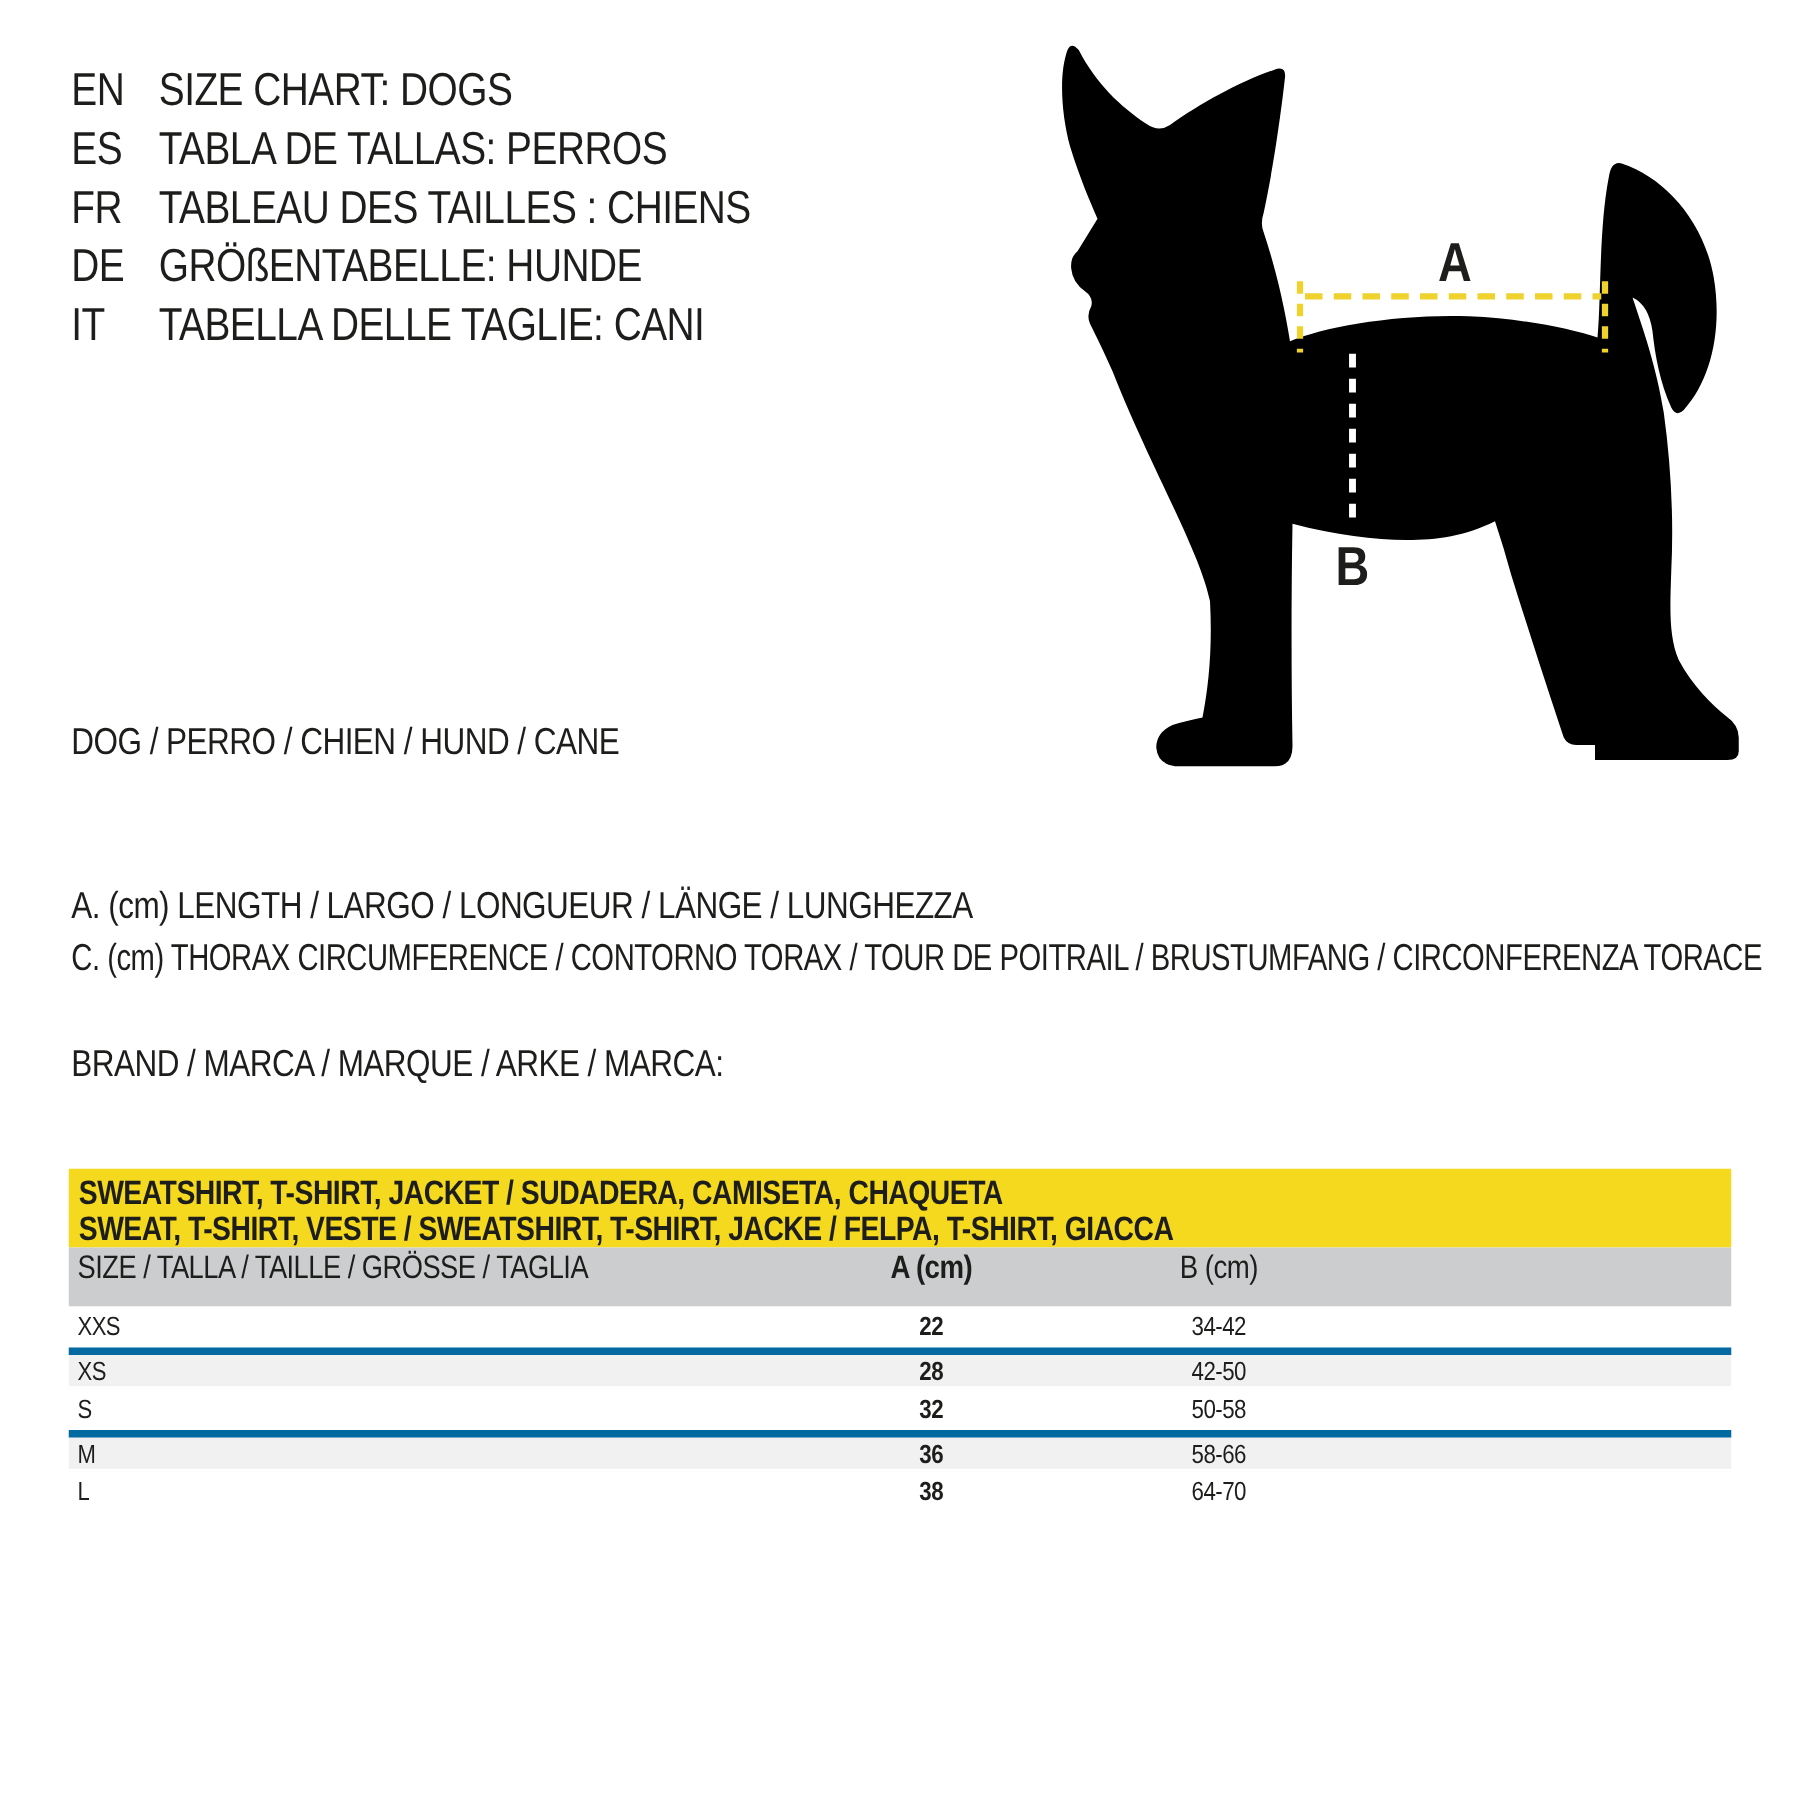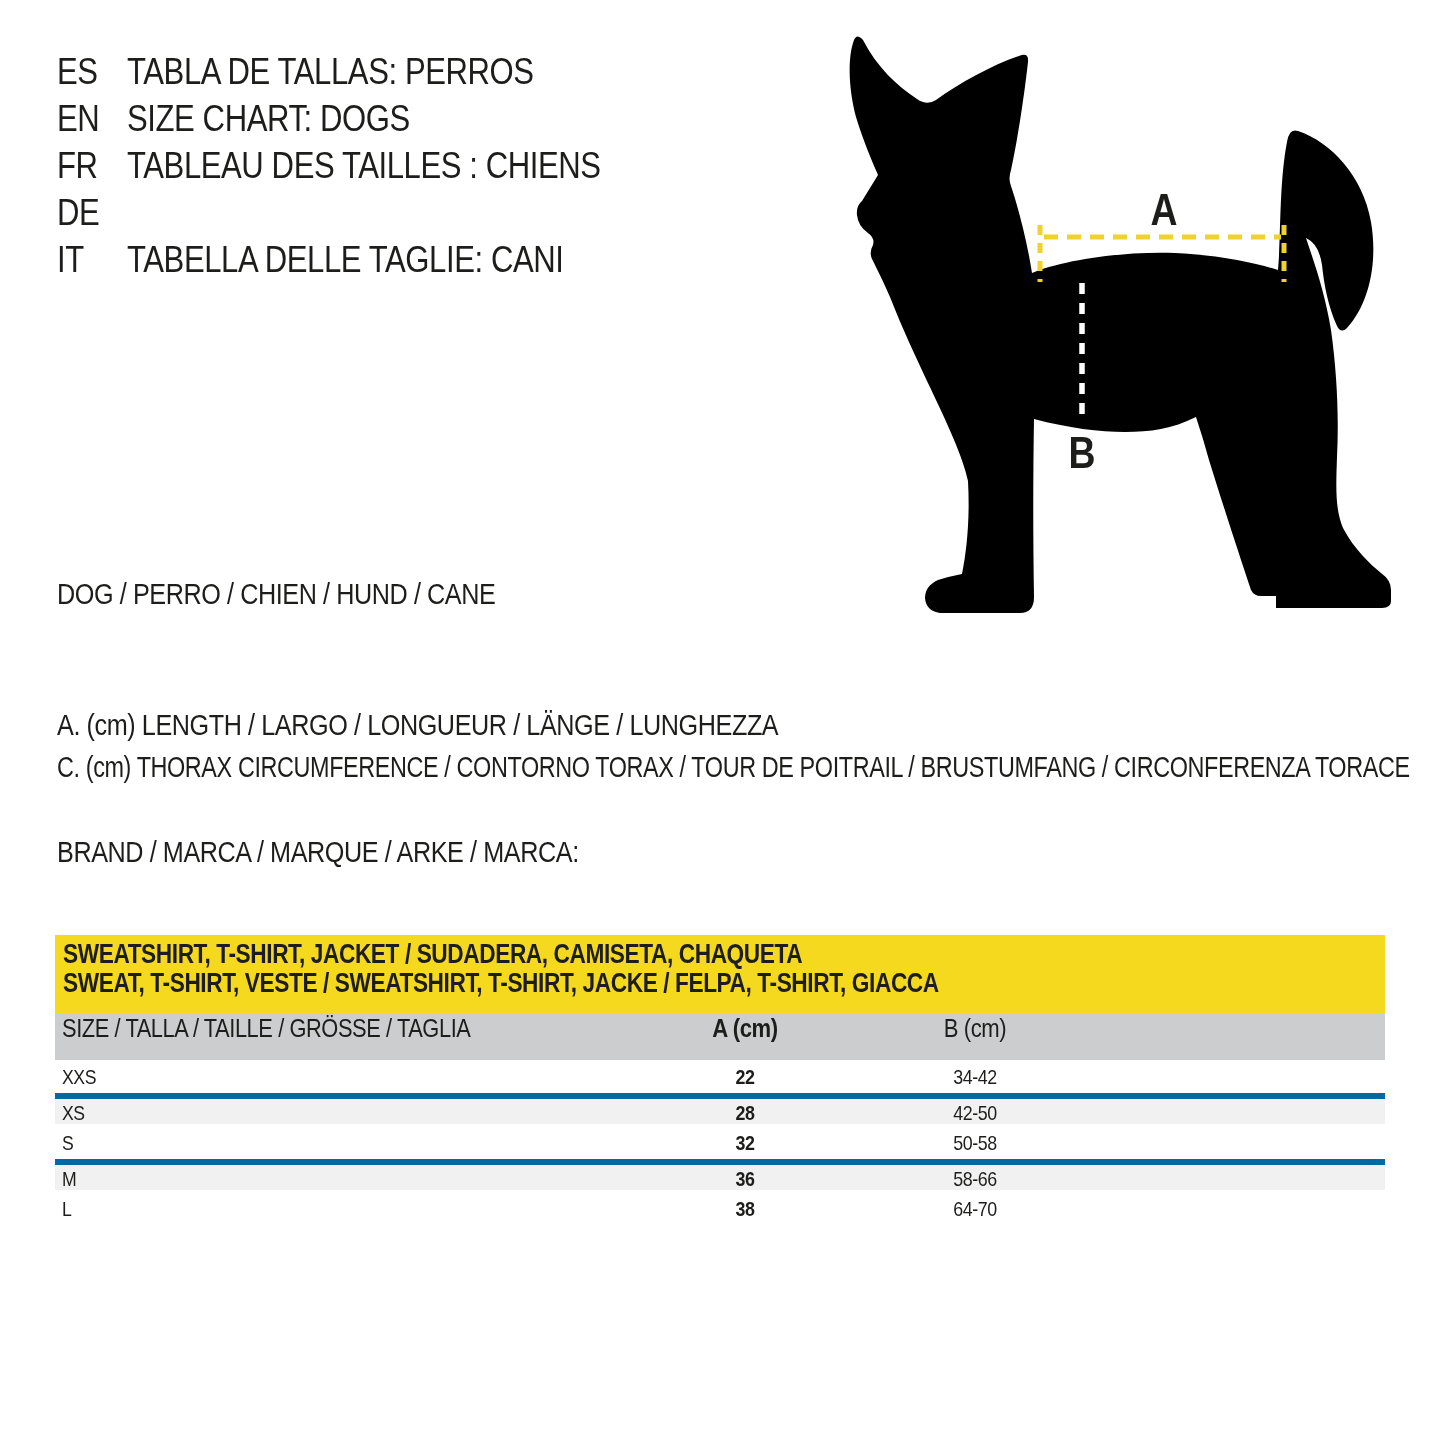--- a/index.html
+++ b/index.html
@@ -37,50 +37,51 @@
 
   
   .caption { position:absolute; left:57px; font-size:30px; line-height:1.1;text-align:right; }
   .caption-dog   { top:577px; }
   .legend-line-a { top:708px; }
   .legend-line-c { top:750px; }
   .brand-line    { top:835px; }
 
   
   .size-table { position:absolute; left:55px; top:935px; width:1330px; }
-  .table-title { background:var(--yellow); padding:5px 0 15px 8px; }
+  .table-title { background:var(--yellow); padding:5px 0 0 8px; }
   .table-title .tline { font-size:27px; font-weight:700; line-height:29px; }
   .trow { position:relative; height:33px; line-height:33px; font-size:21px; }
   .trow.theader { height:47px; line-height:31px; font-size:26px; background:var(--header_gray); }
   .trow.alt { background:var(--row_alt); border-top:6px solid #0369a1; border-bottom:2px solid #fff;
               line-height:28px; }
   .cell-size { position:absolute; left:7px; top:0; }
   .cell-a { position:absolute; left:690px; top:0;font-weight:bold; }
   .cell-b { position:absolute; left:920px; top:0; }
 </style>
 </head>
 <body>
 
 <div class="canvas">
 
   <div class="lang-block">
     <div class="lang-row">
+      <span class="lang-code"><span class="cond">EN</span></span>
+      <span class="lang-label"><span class="cond">SIZE CHART: DOGS</span></span>
+    </div>
+    <div class="lang-row">
       <span class="lang-code"><span class="cond">ES</span></span>
       <span class="lang-label"><span class="cond">TABLA DE TALLAS: PERROS</span></span>
-    </div>
-    <div class="lang-row">
-      <span class="lang-code"><span class="cond">EN</span></span>
-      <span class="lang-label"><span class="cond">SIZE CHART: DOGS</span></span>
     </div>
     <div class="lang-row">
       <span class="lang-code"><span class="cond">FR</span></span>
       <span class="lang-label"><span class="cond">TABLEAU DES TAILLES : CHIENS</span></span>
     </div>
     <div class="lang-row">
       <span class="lang-code"><span class="cond">DE</span></span>
+      <span class="lang-label"><span class="cond">GRÖßENTABELLE: HUNDE</span></span>
     </div>
     <div class="lang-row">
       <span class="lang-code"><span class="cond">IT</span></span>
       <span class="lang-label"><span class="cond">TABELLA DELLE TAGLIE: CANI</span></span>
     </div>
   </div>
 
   <div class="dog-figure">
     <svg viewBox="0 0 600 620">
       <path class="dog-fill" d="

